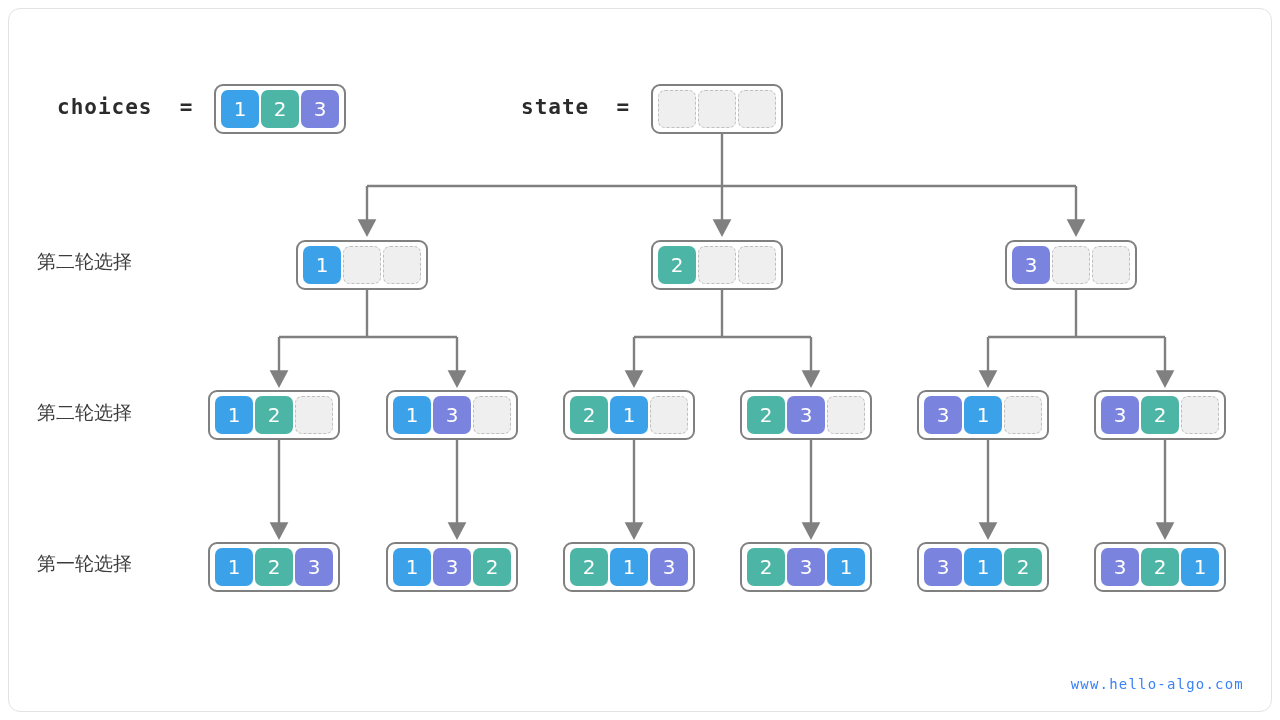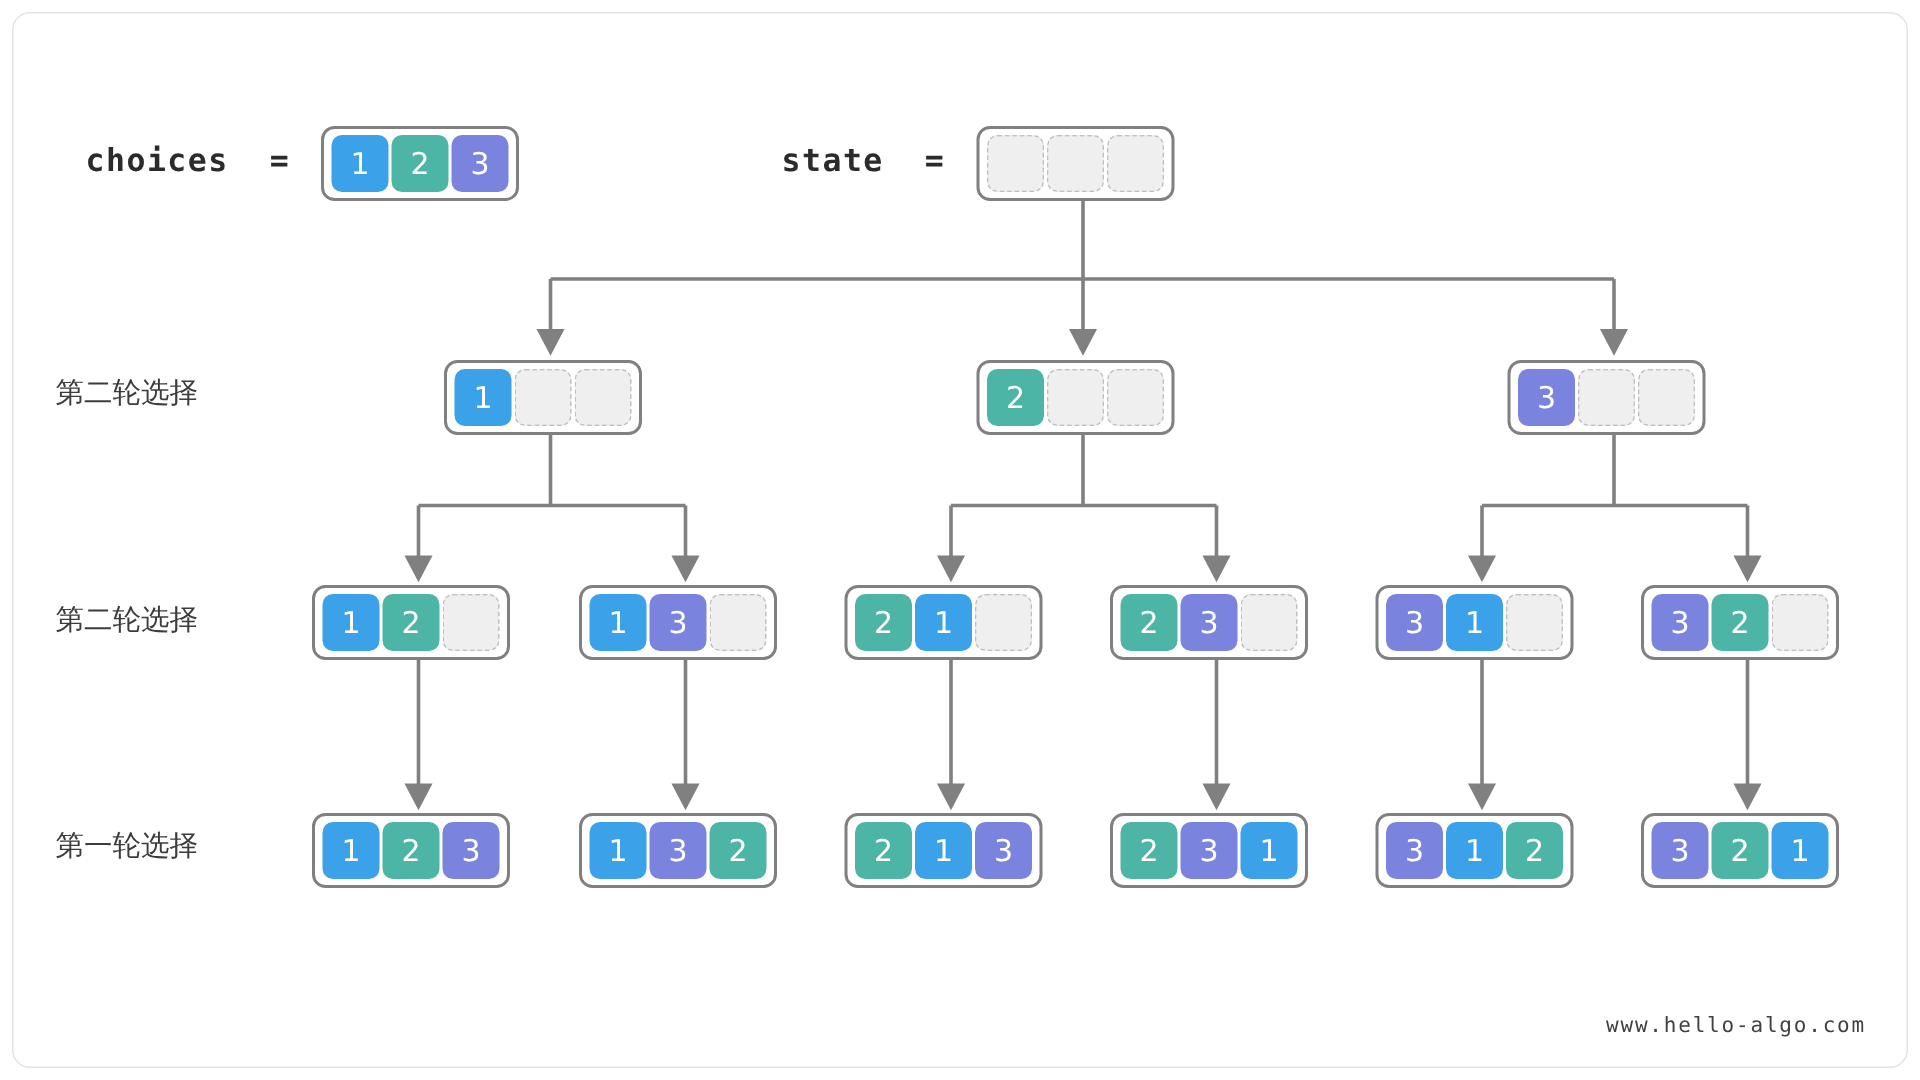--- a/index.html
+++ b/index.html
@@ -48,21 +48,21 @@
     font-size: 19px;
     color: #3c3c3c;
     white-space: nowrap;
   }
   .watermark {
     position: absolute;
     right: 36px;
     bottom: 28px;
     font-family: "DejaVu Sans Mono", monospace;
     font-size: 14px;
-    color: #404040;
+    color: #3b82f6;
     letter-spacing: 1.2px;
     white-space: nowrap;
   }
 
   
   .array {
     position: absolute;
     display: flex;
     flex-direction: row;
     align-items: center;

